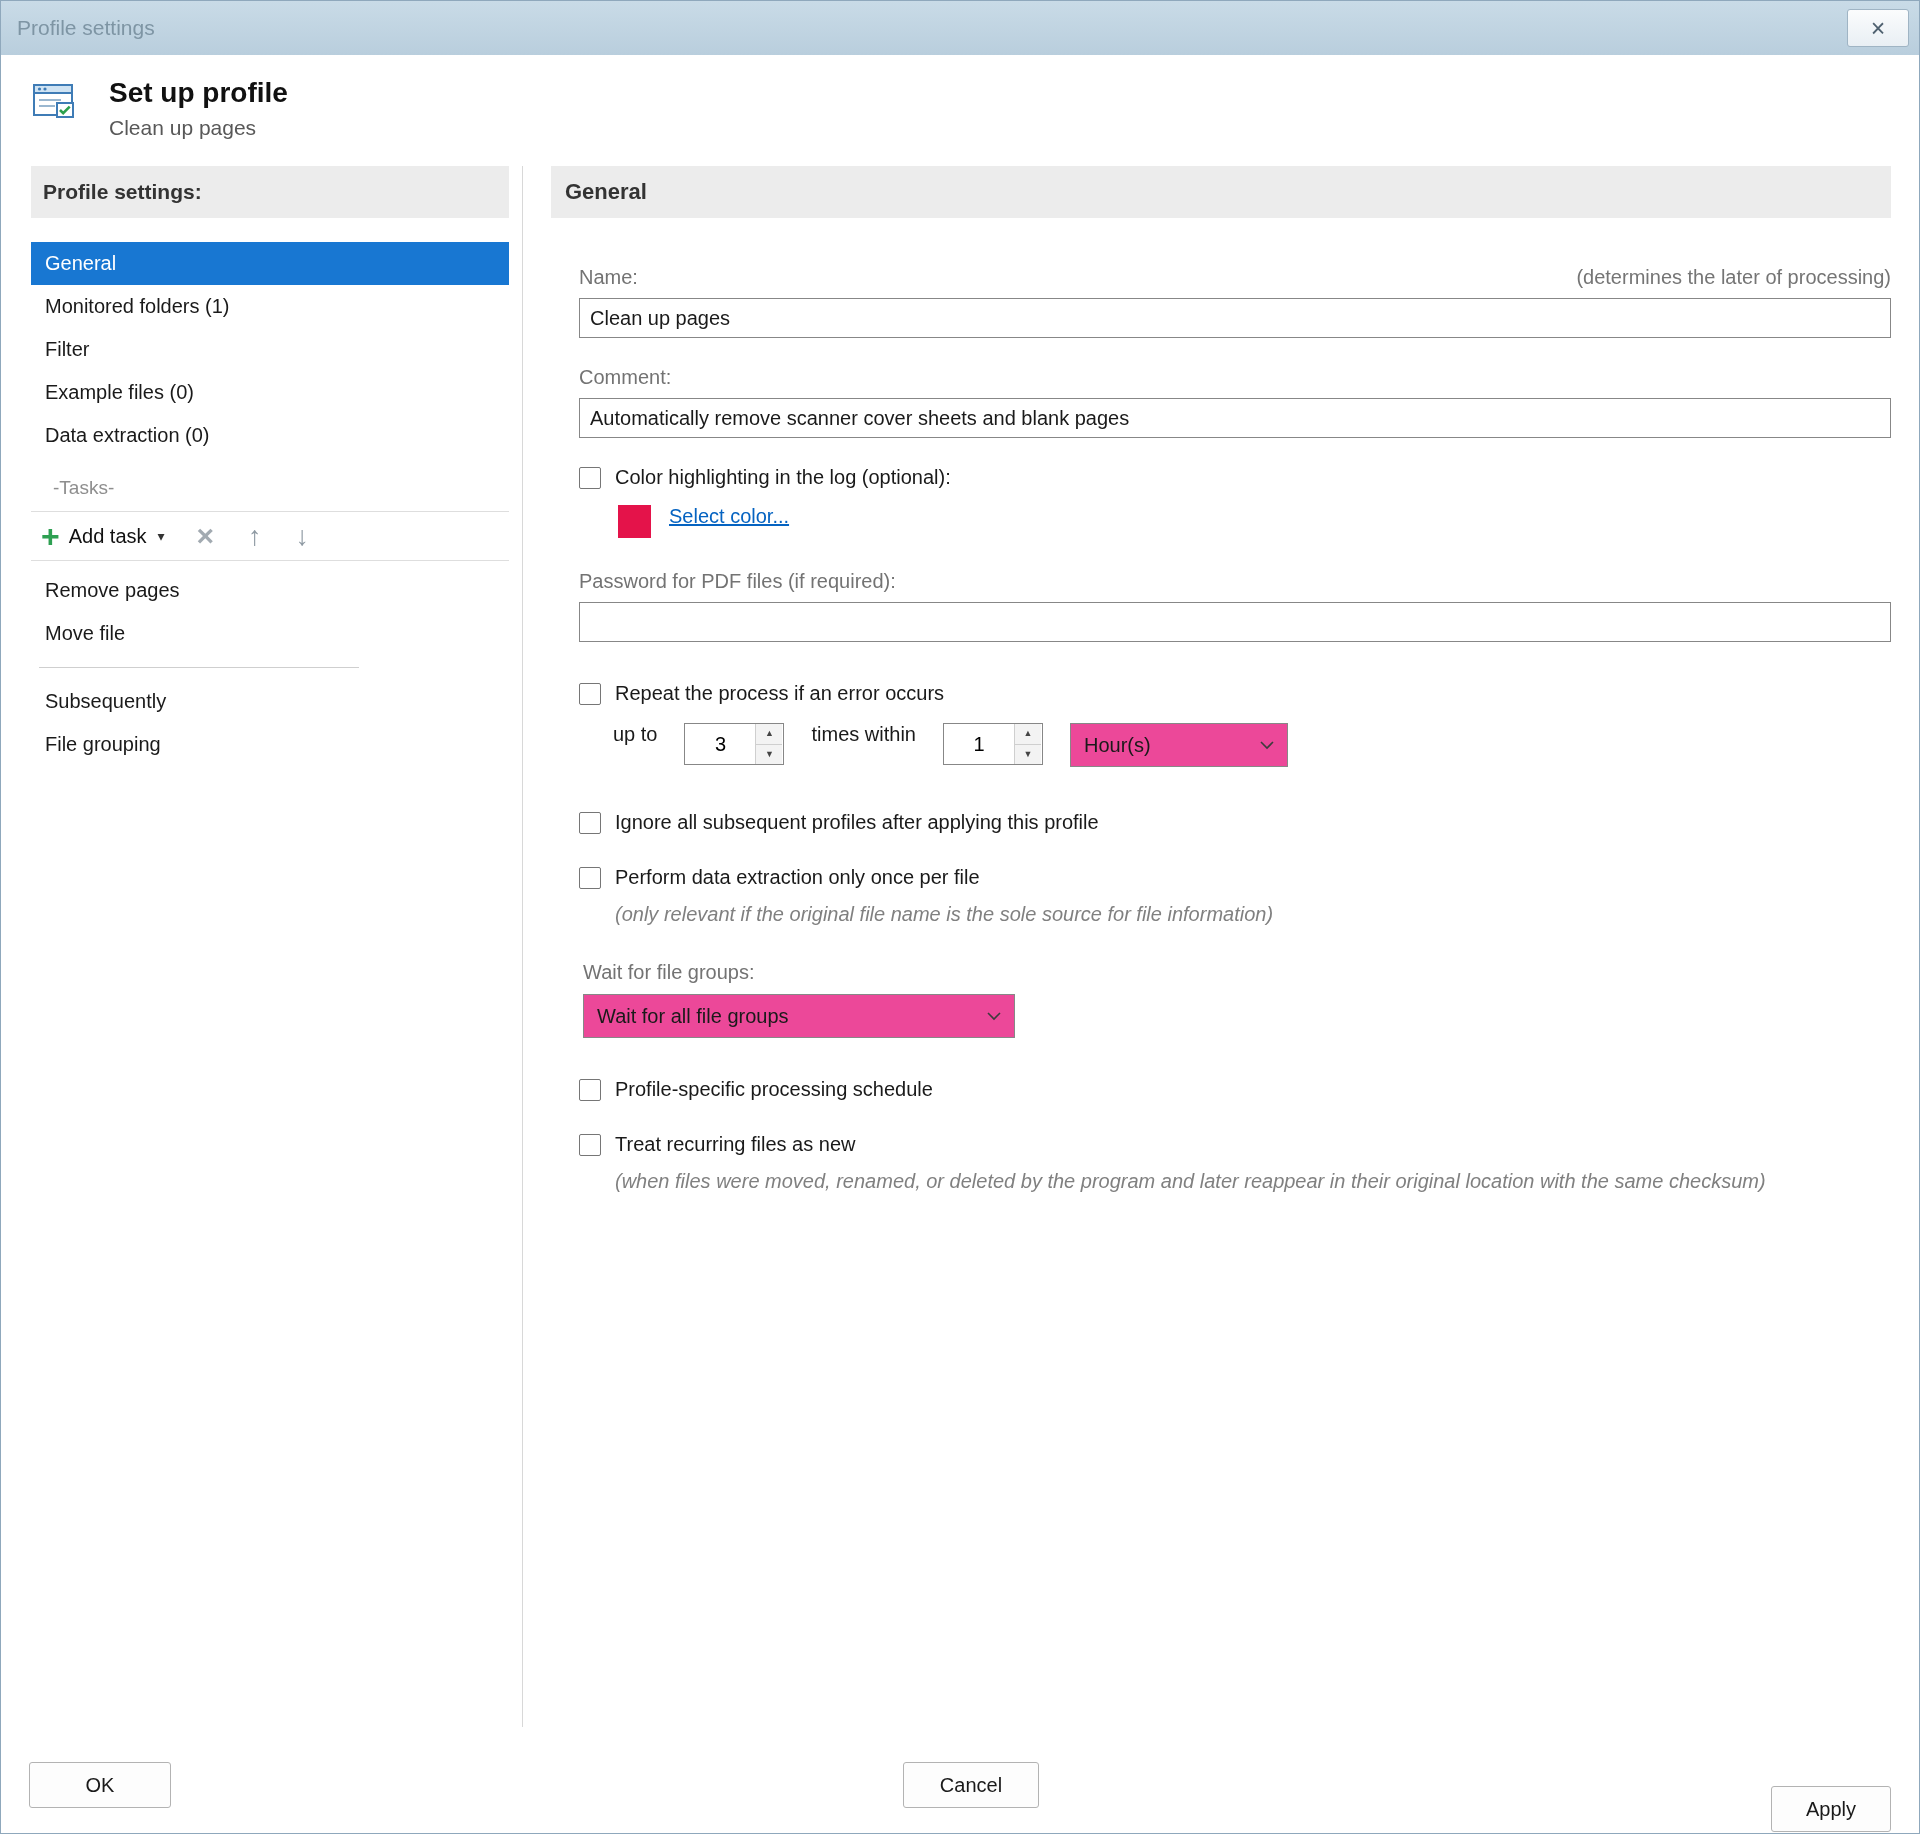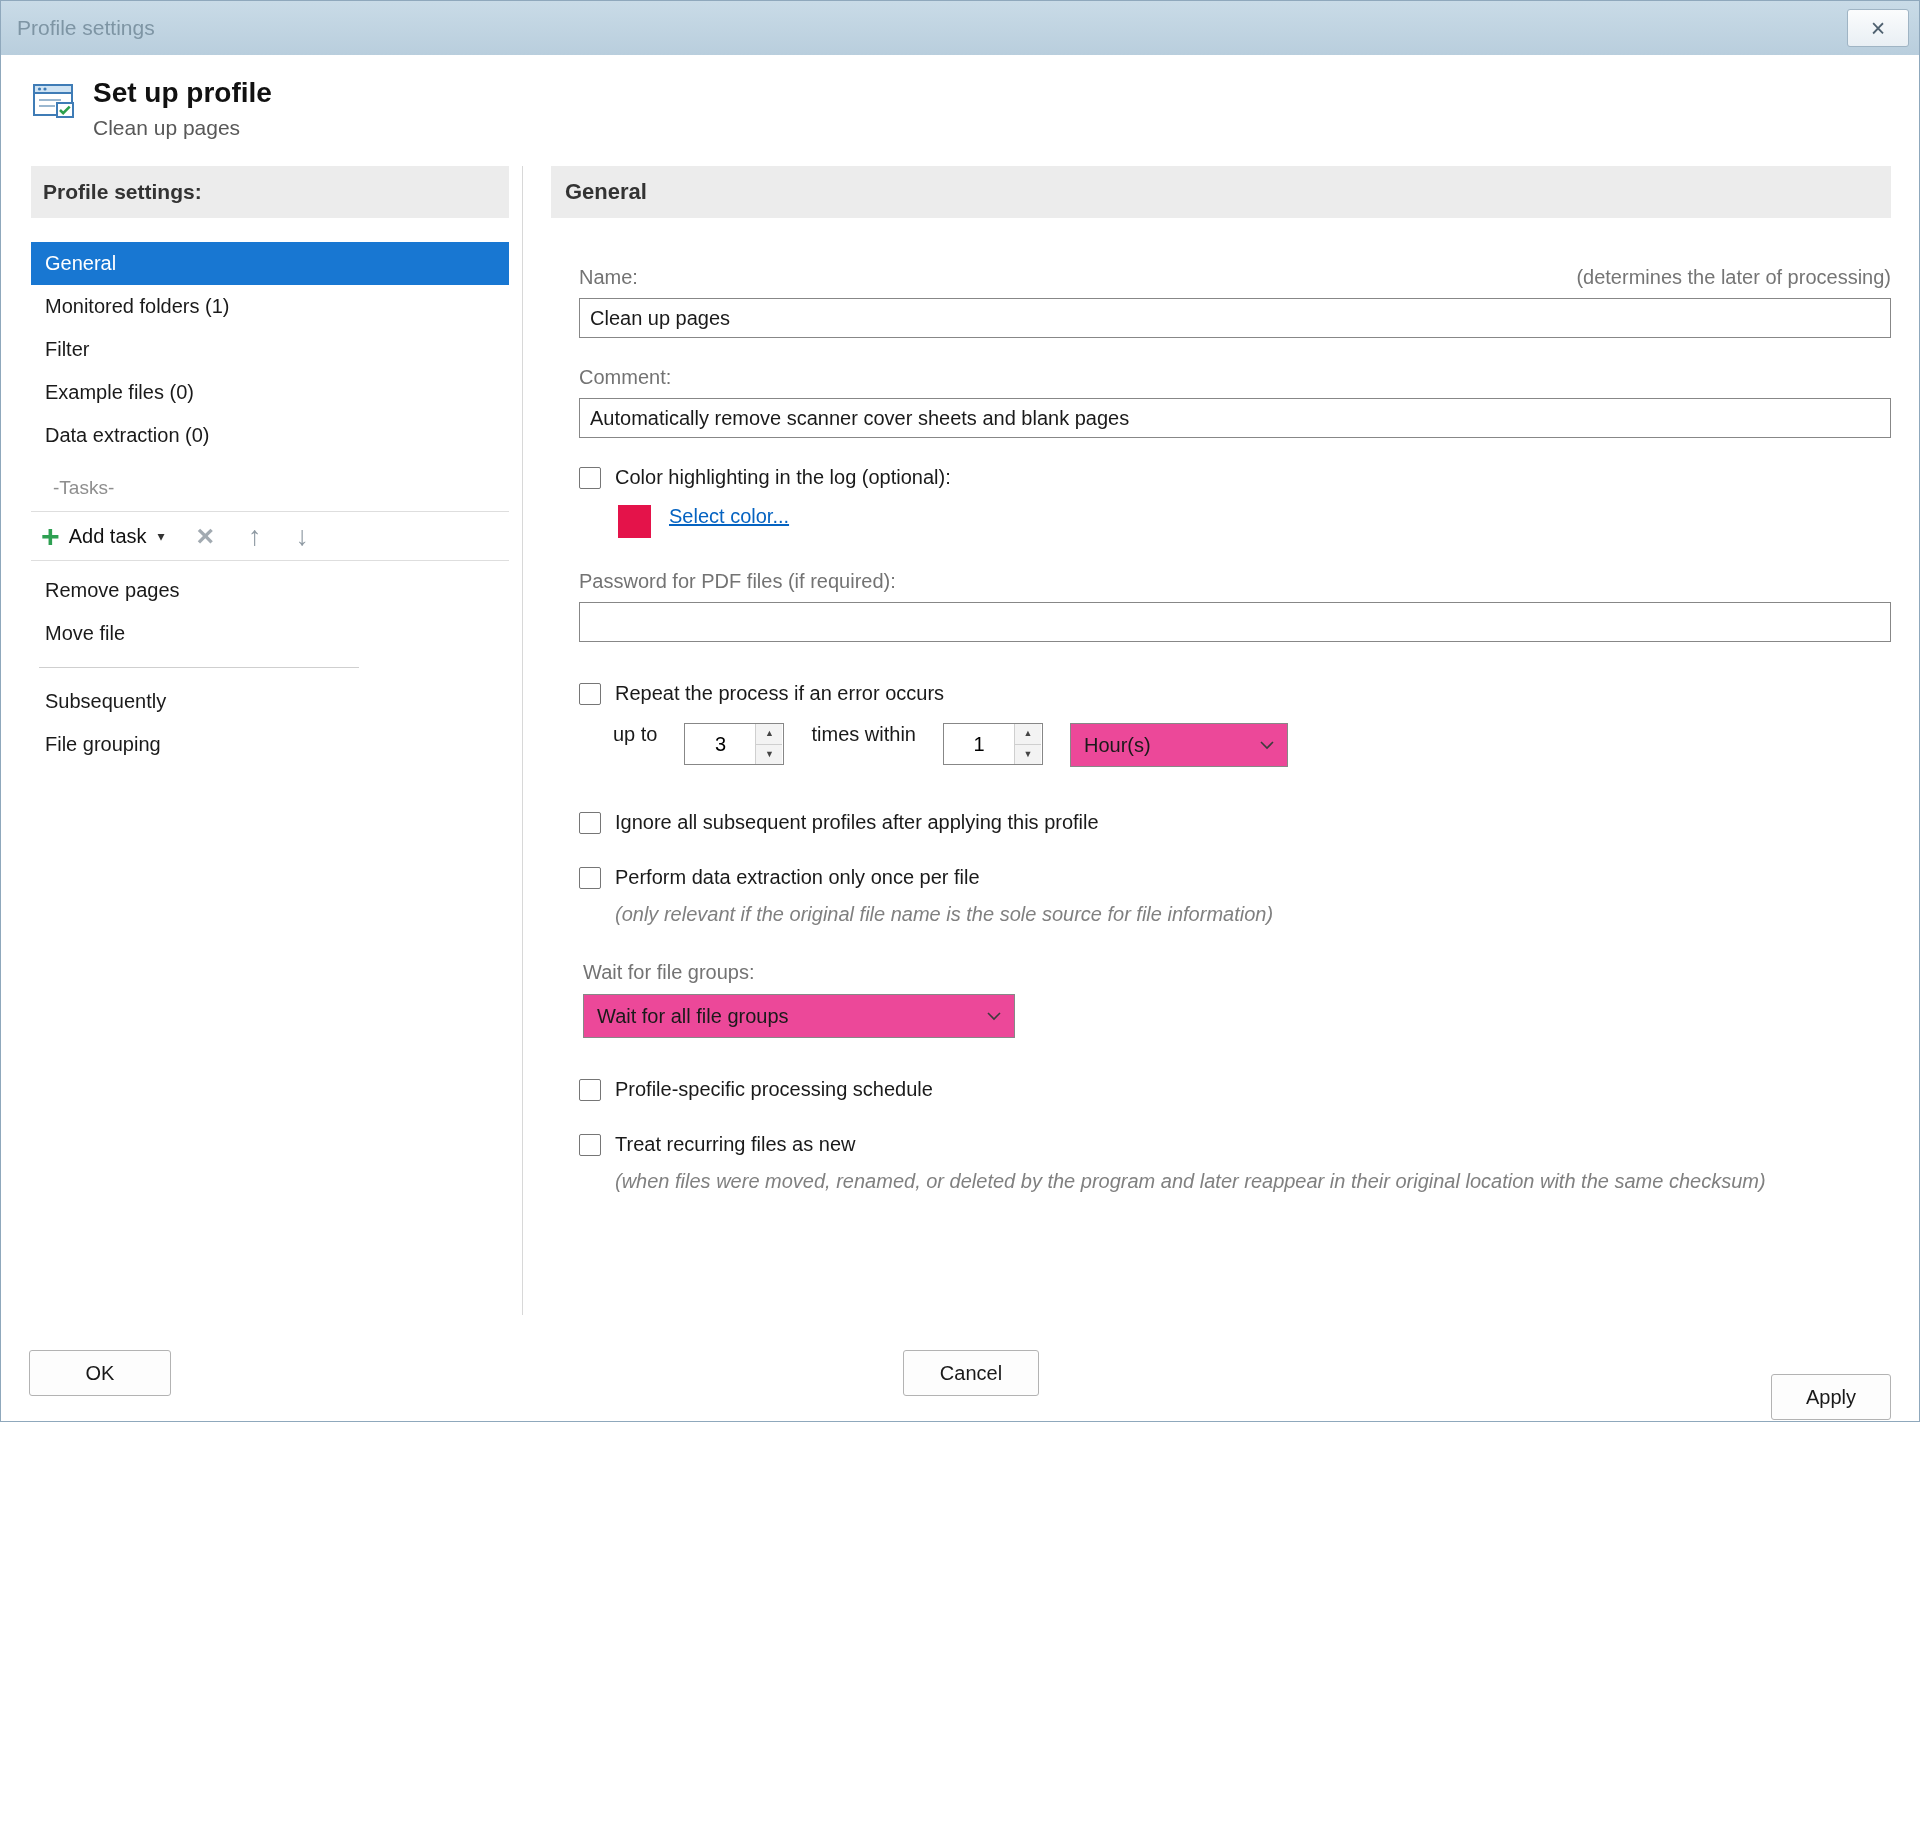--- a/index.html
+++ b/index.html
@@ -1,27 +1,27 @@
 <!DOCTYPE html>
 <html style="--accent: #1877d2; --swatch: #e4134a; --link: #0563c1;"><head>
 <meta charset="utf-8">
 <style>
   * { box-sizing: border-box; margin: 0; padding: 0; }
   html, body { width: 1920px; height: 1834px; overflow: hidden; }
   body { font-family: "Liberation Sans", "DejaVu Sans", sans-serif; font-size: 20px; color: #1a1a1a; background: #fff; }
 
-  .dialog { width: 1920px; height: 1422px; display: flex; flex-direction: column; border: 1px solid #8fa8bc; background: #fff; }
+  .dialog { width: 1920px; height: 1834px; display: flex; flex-direction: column; border: 1px solid #8fa8bc; background: #fff; }
 
   
   .titlebar { flex: 0 0 54px; background: linear-gradient(#c9dbe7, #b9cedd); display: flex; align-items: center; padding: 0 10px 0 16px; position: relative; }
   .titlebar .title { color: #7e95a4; font-size: 21px; }
   .close-btn { position: absolute; right: 10px; top: 8px; width: 62px; height: 38px; background: linear-gradient(#fbfcfd, #e9eff4); border: 1px solid #9fb4c4; border-radius: 3px; color: #4f6170; font-size: 25px; line-height: 1; cursor: pointer; font-family: inherit; }
 
   
-  .header { flex: 0 0 auto; display: flex; gap: 18px; padding: 22px 30px 26px; align-items: flex-start; }
+  .header { flex: 0 0 auto; display: flex; gap: 34px; padding: 22px 30px 26px; align-items: flex-start; }
   .app-icon { flex: 0 0 44px; margin-top: 2px; }
   .h-title { font-size: 28px; font-weight: 600; color: #111; }
   .h-sub { font-size: 21px; color: #585858; margin-top: 7px; }
 
   
   .content { flex: 1 1 auto; display: flex; padding-left: 30px; overflow: hidden; }
   .sidebar { flex: 0 0 478px; width: 478px; }
   .main { flex: 1 1 auto; border-left: 1px solid #d8d8d8; margin-left: 13px; padding: 0 28px; }
 
   

